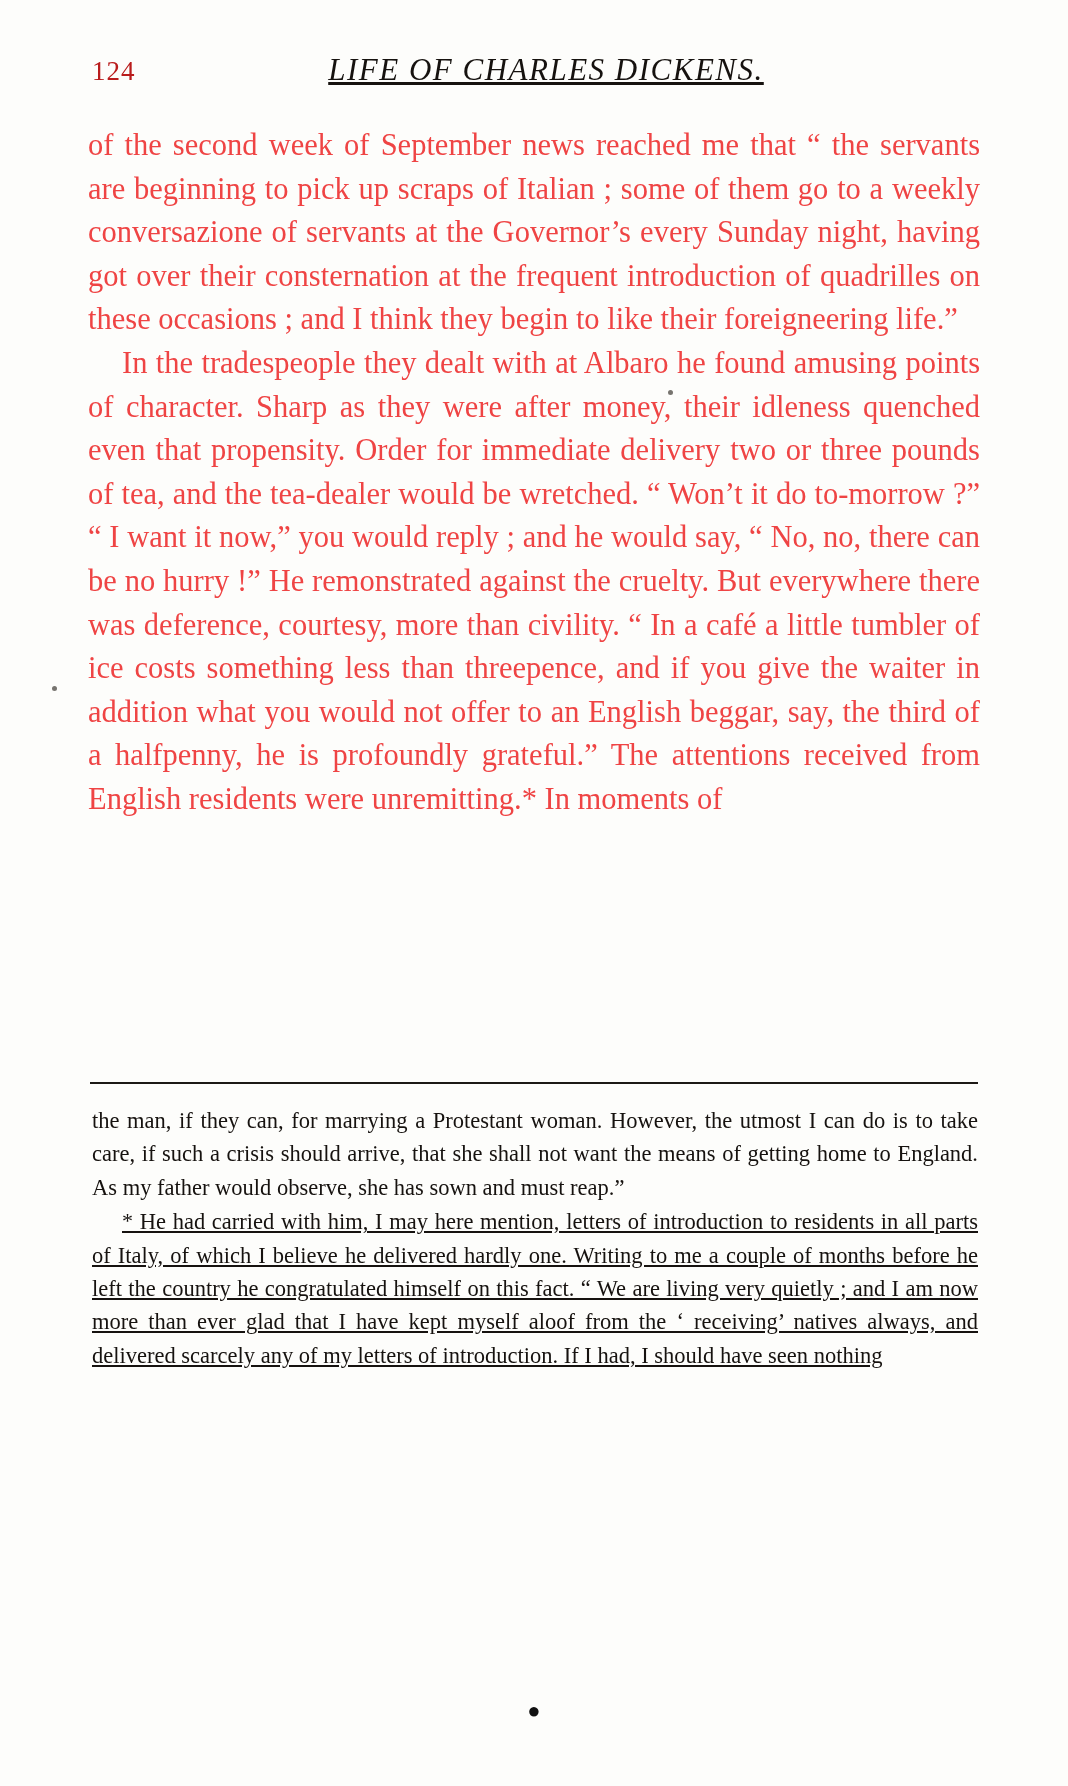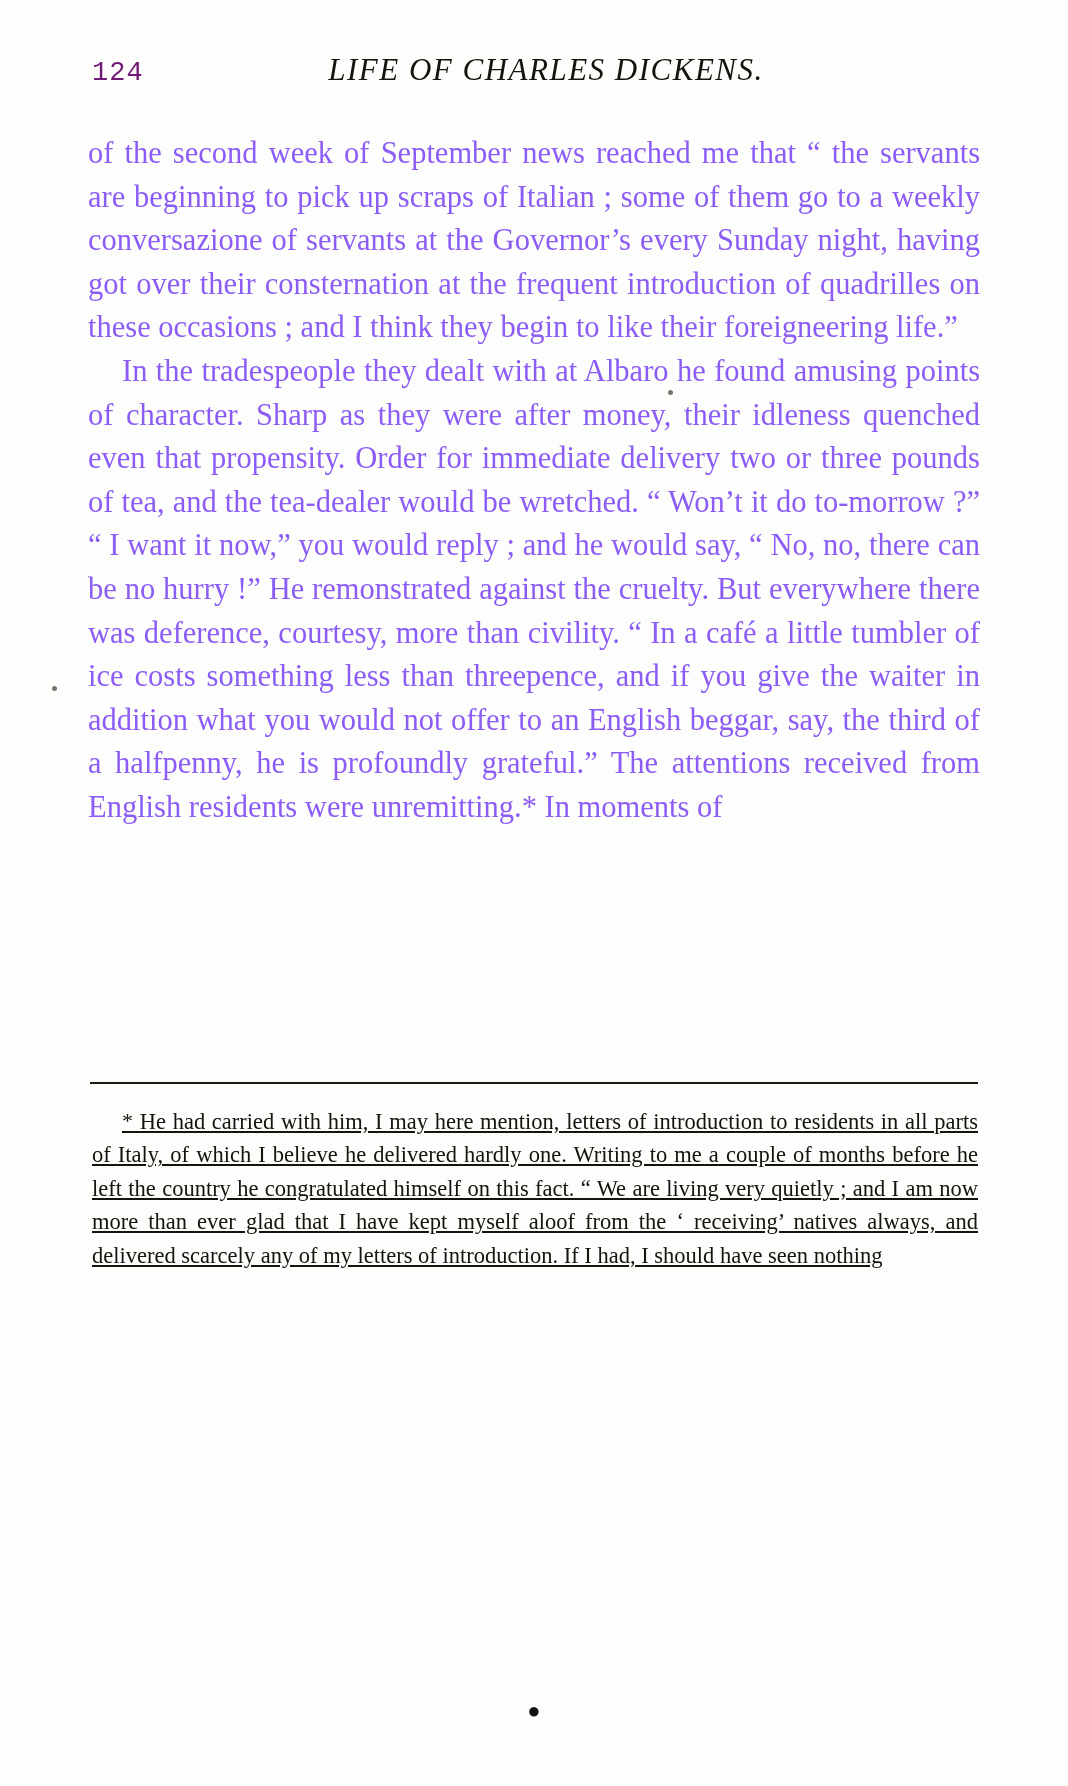--- a/index.html
+++ b/index.html
@@ -25,44 +25,45 @@
   .header {
     position: absolute;
     left: 92px;
     top: 52px;
     width: 884px;
     height: 48px;
     display: flex;
     align-items: baseline;
   }
   .folio {
-    font-family: Liberation Mono, monospace;
+    font-family: Liberation Serif, serif;
     font-size: 27px;
     letter-spacing: 1px;
-    color: #701a75;
+    color: #b91c1c;
     width: 120px;
   }
   .running-title {
     flex: 1;
     text-align: center;
     font-style: italic;
     font-size: 31px;
     letter-spacing: 1.5px;
     color: #16120f;
     padding-right: 96px;
     white-space: nowrap;
+    text-decoration: underline;
   }
   .body-text {
     position: absolute;
     left: 88px;
-    top: 132px;
+    top: 124px;
     width: 892px;
     font-size: 30.5px;
     line-height: 43.6px;
-    color: #8b5cf6;
+    color: #ef4444;
     text-align: justify;
     text-justify: inter-word;
   }
   .body-text p {
     margin: 0;
   }
   .body-text p.indent {
     text-indent: 34px;
   }
   .rule {
@@ -123,20 +124,21 @@
   </div>
 
   <div class="body-text">
     <p>of the second week of September news reached me that “ the servants are beginning to pick up scraps of Italian ; some of them go to a weekly conversazione of servants at the Governor’s every Sunday night, having got over their consternation at the frequent introduction of quadrilles on these occasions ; and I think they begin to like their foreigneering life.”</p>
     <p class="indent">In the tradespeople they dealt with at Albaro he found amusing points of character.  Sharp as they were after money, their idleness quenched even that propensity.  Order for immediate delivery two or three pounds of tea, and the tea-dealer would be wretched. “ Won’t it do to-morrow ?”   “ I want it now,” you would reply ; and he would say, “ No, no, there can be no hurry !”   He remonstrated against the cruelty.  But everywhere there was deference, courtesy, more than civility.   “ In a café a little tumbler of ice costs something less than threepence, and if you give the waiter in addition what you would not offer to an English beggar, say, the third of a halfpenny, he is profoundly grateful.”   The attentions received from English residents were unremitting.*   In moments of</p>
   </div>
 
   <div class="rule"></div>
 
   <div class="notes">
+    <p>the man, if they can, for marrying a Protestant woman.   However, the utmost I can do is to take care, if such a crisis should arrive, that she shall not want the means of getting home to England.   As my father would observe, she has sown and must reap.”</p>
     <p class="note-star"><span class="star">*</span><span> He had carried with him, I may here mention, letters of introduction to residents in all parts of Italy, of which I believe he delivered hardly one.   Writing to me a couple of months before he left the country he congratulated himself on this fact.   “ We are living very quietly ; and I am now more than ever glad that I have kept myself aloof from the ‘ receiving’ natives always, and delivered scarcely any of my letters of introduction.   If I had, I should have seen nothing</span></p>
   </div>
 
   <div class="footdot">●</div>
 
   <div class="speck" style="left:52px; top:686px; width:5px; height:5px;"></div>
   <div class="speck" style="left:668px; top:390px; width:5px; height:5px;"></div>
 </div>
 
 </body></html>

